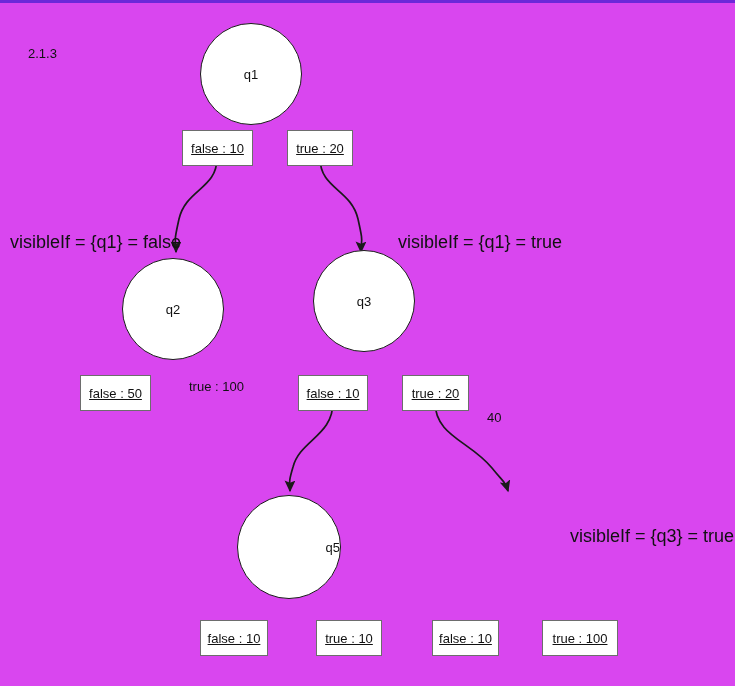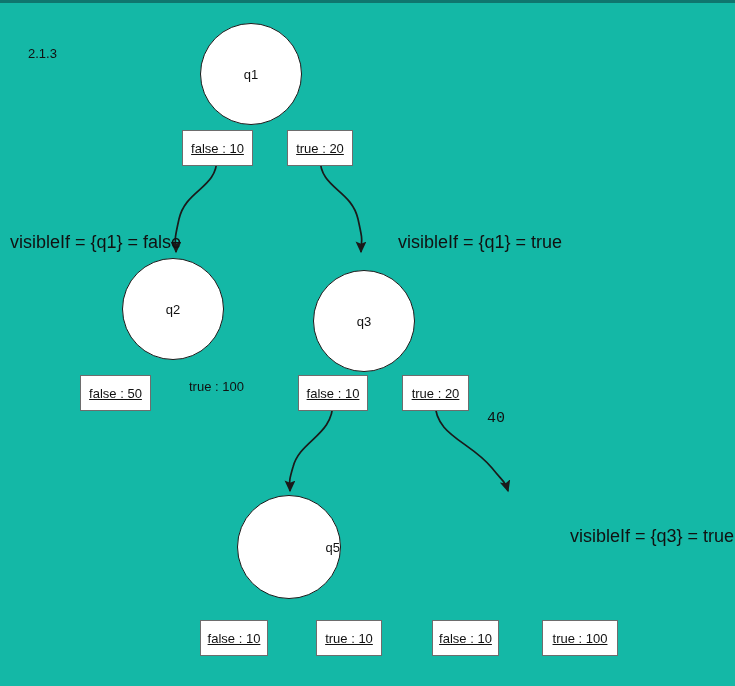--- a/index.html
+++ b/index.html
@@ -14,22 +14,22 @@
     font-family: "Liberation Sans", sans-serif;
     overflow: hidden;
     position: relative;
   }
   #canvas {
     position: absolute;
     left: 0;
     top: 0;
     width: 735px;
     height: 686px;
-    background: #14b8a6;
-    border-top: 3px solid #0f766e;
+    background: #d946ef;
+    border-top: 3px solid #6d28d9;
     box-sizing: border-box;
   }
   
   #edges {
     position: absolute;
     left: 0;
     top: 0;
     width: 735px;
     height: 686px;
     pointer-events: none;
@@ -85,25 +85,24 @@
   }
   .caption {
     position: absolute;
     font-size: 13px;
     color: #111111;
     white-space: nowrap;
     line-height: 1;
   }
   .weight {
     position: absolute;
-    font-size: 15px;
+    font-size: 13px;
     color: #111111;
     white-space: nowrap;
     line-height: 1;
-    font-family: Liberation Mono, monospace;
   }
 </style>
 </head>
 <body>
 
 <div id="canvas">
 
   <svg id="edges" viewBox="0 0 735 686" width="735" height="686" xmlns="http://www.w3.org/2000/svg">
     <defs>
       <marker id="arrowhead" markerWidth="9" markerHeight="9" refX="6.2" refY="3.2" orient="auto" markerUnits="strokeWidth">
@@ -123,21 +122,21 @@
   <div class="caption" style="left:28px; top:44px;">2.1.3</div>
 
   <div class="node" style="left:200px; top:20px; width:102px; height:102px;">
     <span class="node-label">q1</span>
   </div>
 
   <div class="node" style="left:122px; top:255px; width:102px; height:102px;">
     <span class="node-label">q2</span>
   </div>
 
-  <div class="node" style="left:313px; top:267px; width:102px; height:102px;">
+  <div class="node" style="left:313px; top:247px; width:102px; height:102px;">
     <span class="node-label">q3</span>
   </div>
 
   <div class="node" style="left:237px; top:492px; width:104px; height:104px;justify-content:flex-end;">
     <span class="node-label">q5</span>
   </div>
 
 
   <div class="chip" style="left:182px; top:127px; width:71px; height:27px;">false : 10</div>
 

